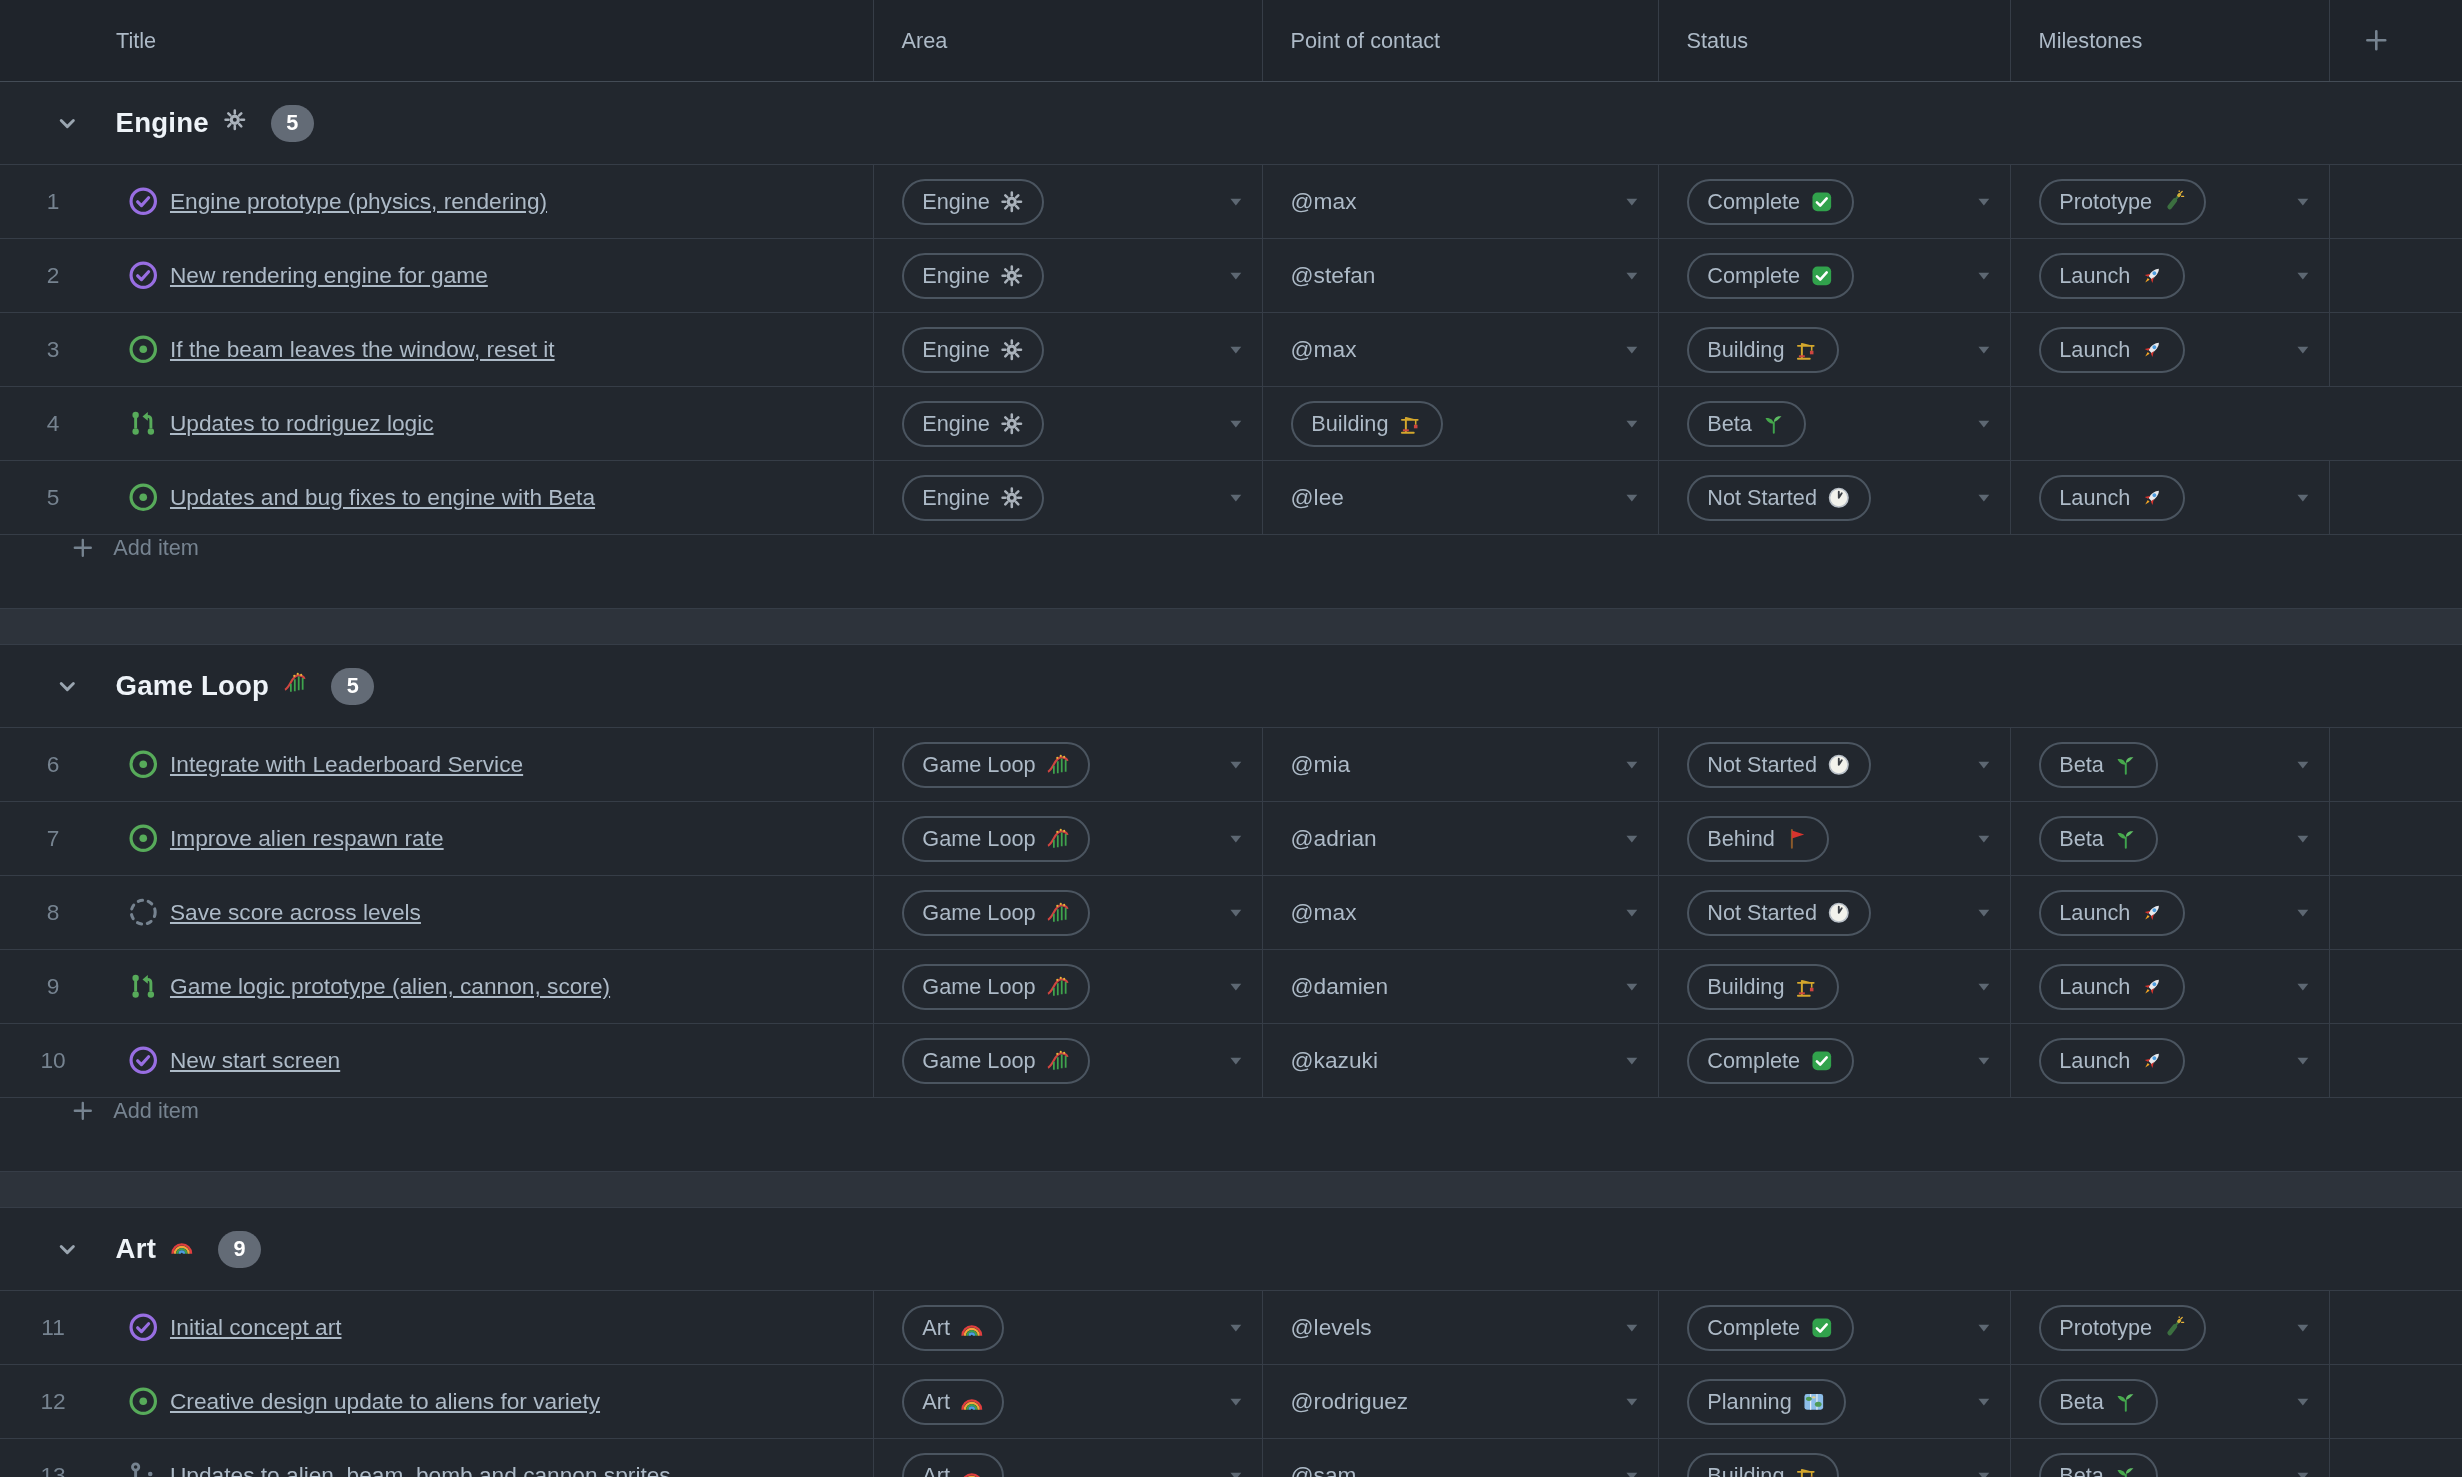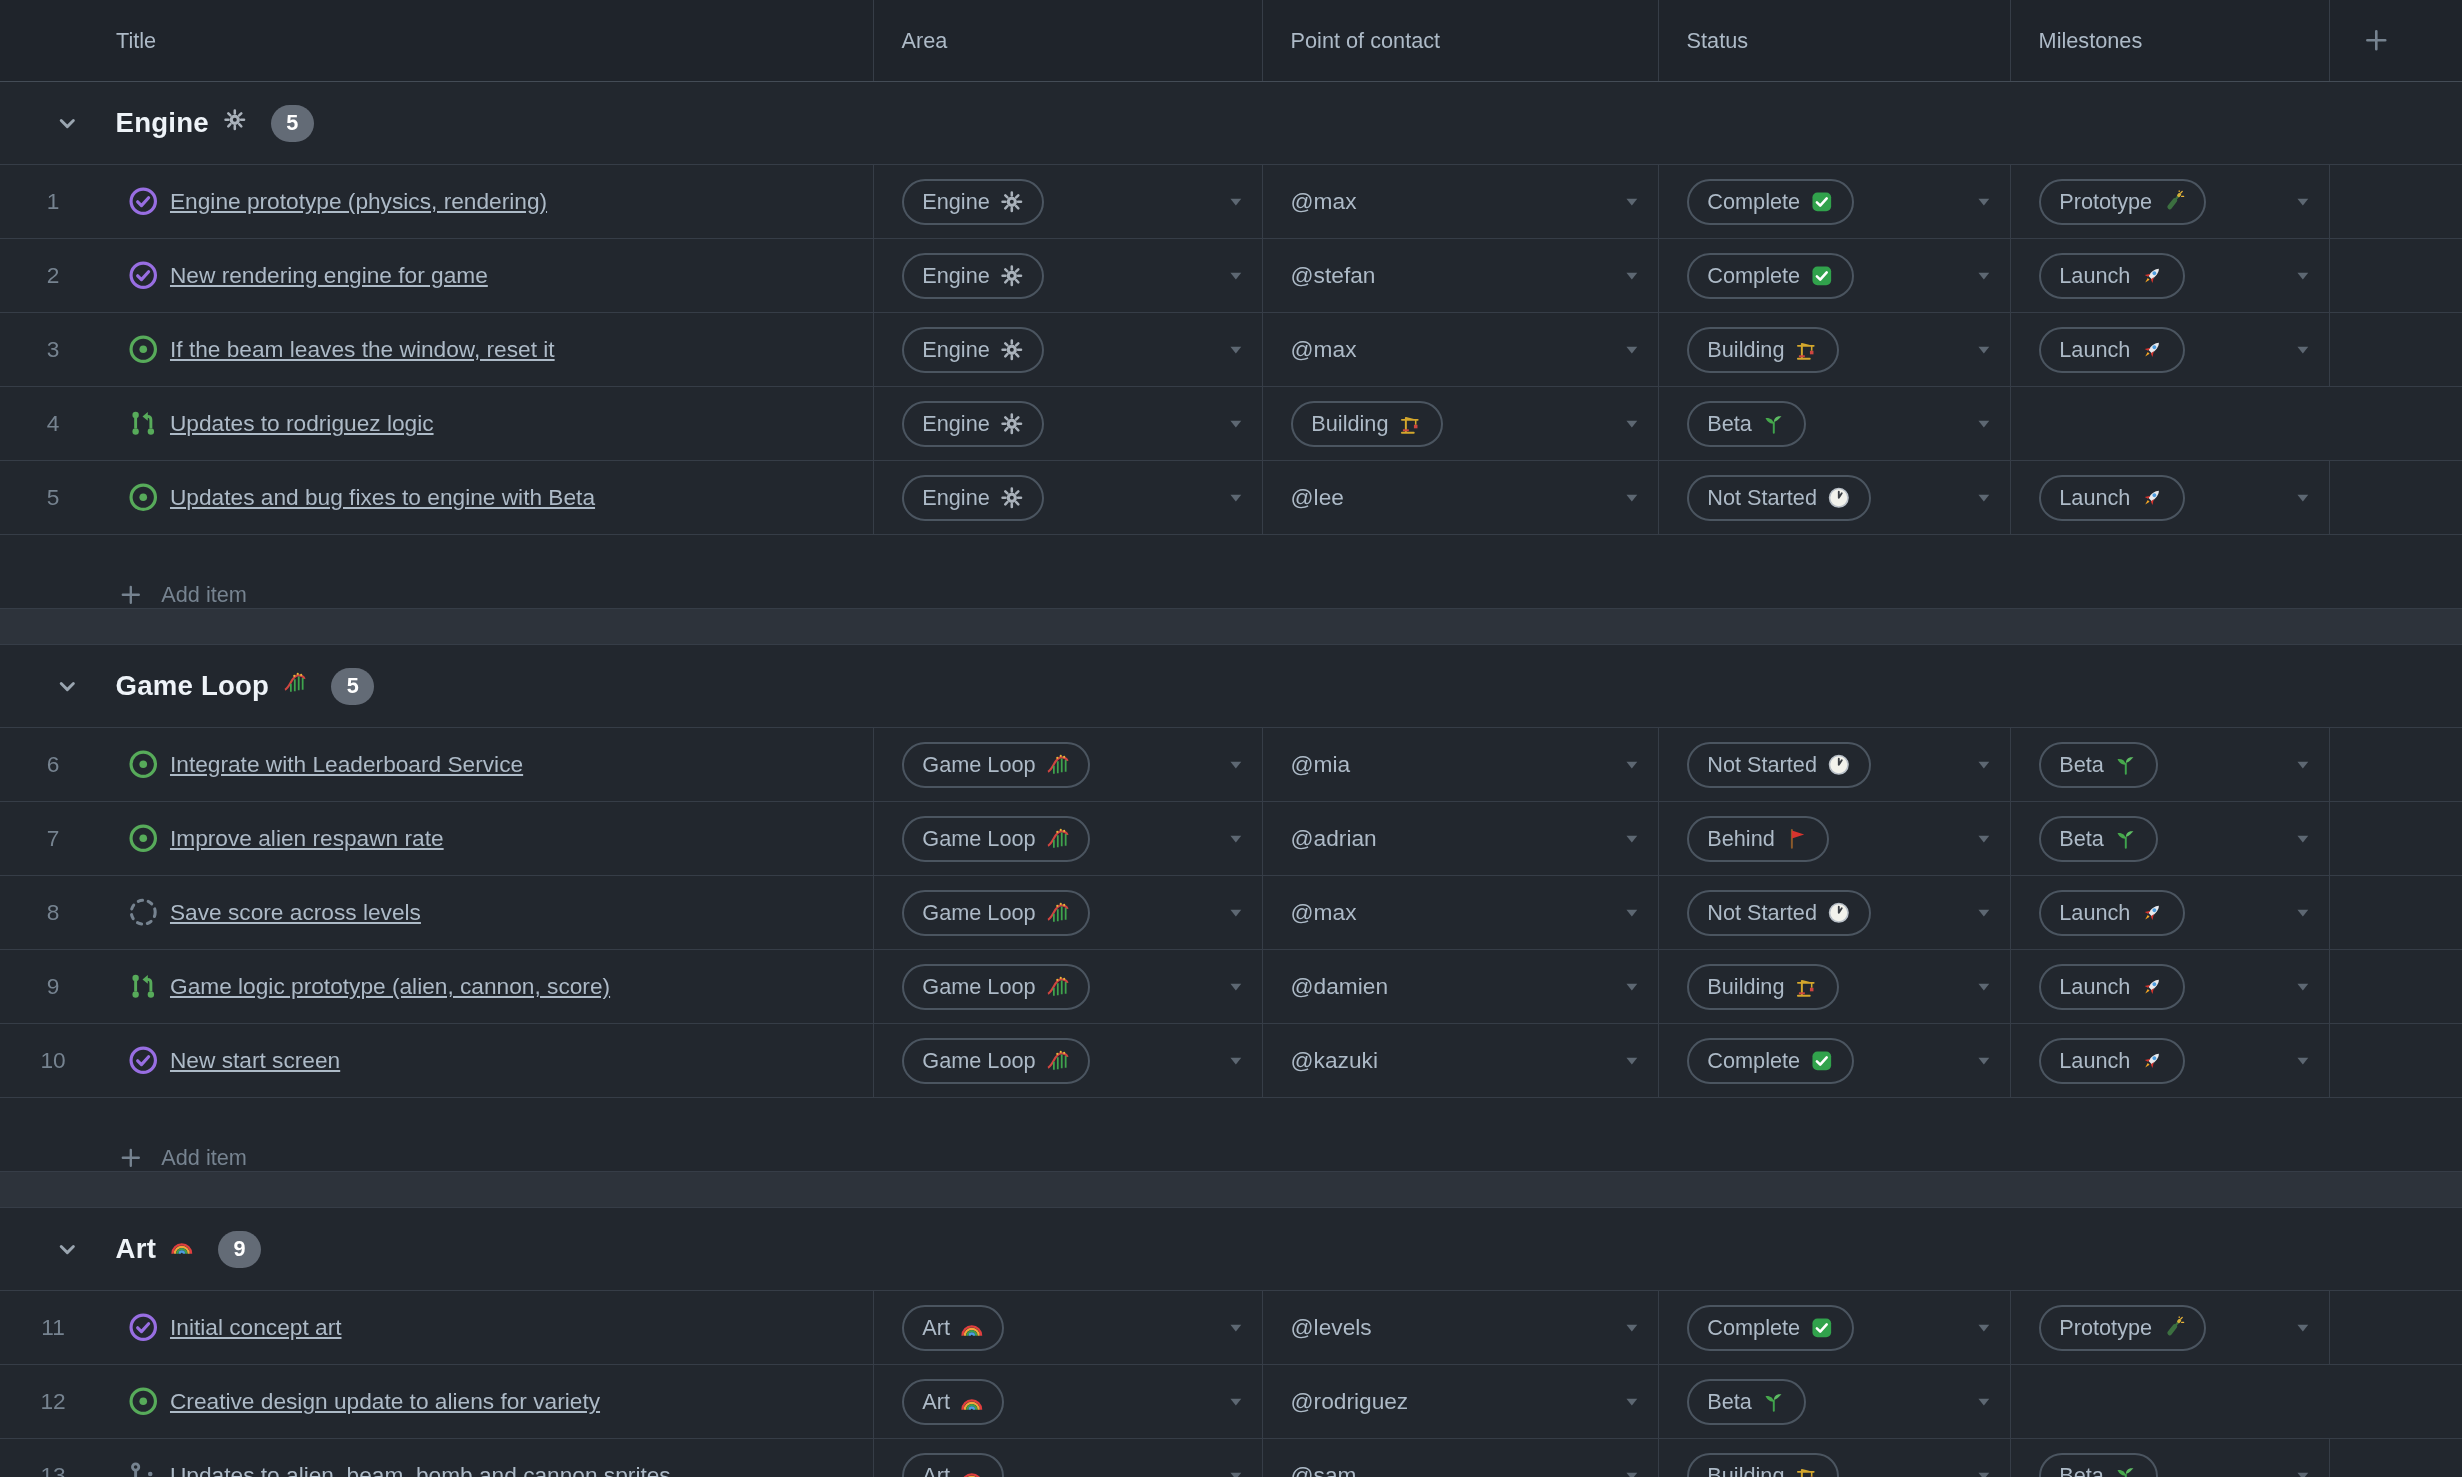--- a/index.html
+++ b/index.html
@@ -86,22 +86,22 @@
     border-radius:24.6px;
     font-size:21.7px;color:var(--text);white-space:nowrap;
   }
   .chip .emoji,{display:inline-flex;}
   .emoji{width:23.6px;height:23.6px;display:inline-flex;}
   .poc-text{font-size:22.7px;color:var(--text);white-space:nowrap;}
   .caret{width:21.7px;height:21.7px;flex:0 0 21.7px;display:inline-flex;}
   
   .add-row{
     height:74px;
-    display:flex;align-items:flex-end;
-    padding-left:118px;gap:17.7px;
+    display:flex;align-items:flex-start;
+    padding-left:70px;gap:17.7px;
     color:var(--muted);font-size:21.7px;
     border-bottom:1px solid var(--line);
     cursor:pointer;
   }
   .add-row .plus{width:25.6px;height:25.6px;display:inline-flex;}
   
   .band{
     height:36px;
     background:var(--band);
     border-bottom:1px solid var(--line);
@@ -1140,20 +1140,39 @@
     <div class="cell dropdown-cell">
       <span class="poc-text">@rodriguez</span>
       <span class="caret">
         <svg viewBox="0 0 24 24" width="21.7" height="21.7">
                   <path d="M6 8.5h12L12 16Z" fill="#5d6772"></path>
                 </svg>
       </span>
     </div>
     <div class="cell dropdown-cell">
       <span class="chip">
+        <span>Planning</span>
+        <span class="emoji">
+                  <svg viewBox="0 0 24 24" width="23.6" height="23.6">
+                    <rect x="2.5" y="4" width="19" height="16" rx="2.5" fill="#8cbde9"></rect>
+                    <path d="M8.8 4v16M15.2 4v16" stroke="#e8eef5" stroke-width="1.2"></path>
+                    <ellipse cx="7" cy="9" rx="3" ry="2.2" fill="#4f9a55"></ellipse>
+                    <ellipse cx="16.5" cy="14.5" rx="3.4" ry="2.6" fill="#4f9a55"></ellipse>
+                    <ellipse cx="12" cy="7.5" rx="1.7" ry="1.2" fill="#e6d08e"></ellipse>
+                  </svg>
+                </span>
+      </span>
+      <span class="caret">
+        <svg viewBox="0 0 24 24" width="21.7" height="21.7">
+                  <path d="M6 8.5h12L12 16Z" fill="#5d6772"></path>
+                </svg>
+      </span>
+    </div>
+    <div class="cell dropdown-cell">
+      <span class="chip">
         <span>Beta</span>
         <span class="emoji">
                   <svg viewBox="0 0 24 24" width="23.6" height="23.6">
                     <path d="M12 21c0-5 0-8 0-10" stroke="#3fa34d" stroke-width="2" stroke-linecap="round" fill="none"></path>
                     <path d="M12 12C7.2 12.2 4.8 9 3.6 6.2C8.8 5.8 11.4 8.2 12 12Z" fill="#46a84b"></path>
                     <path d="M12 10.2C15.8 9.4 17.6 6.4 19.8 4.4C14.4 3.6 12.3 6.6 12 10.2Z" fill="#5dbb63"></path>
                   </svg>
                 </span>
       </span>
       <span class="caret">

